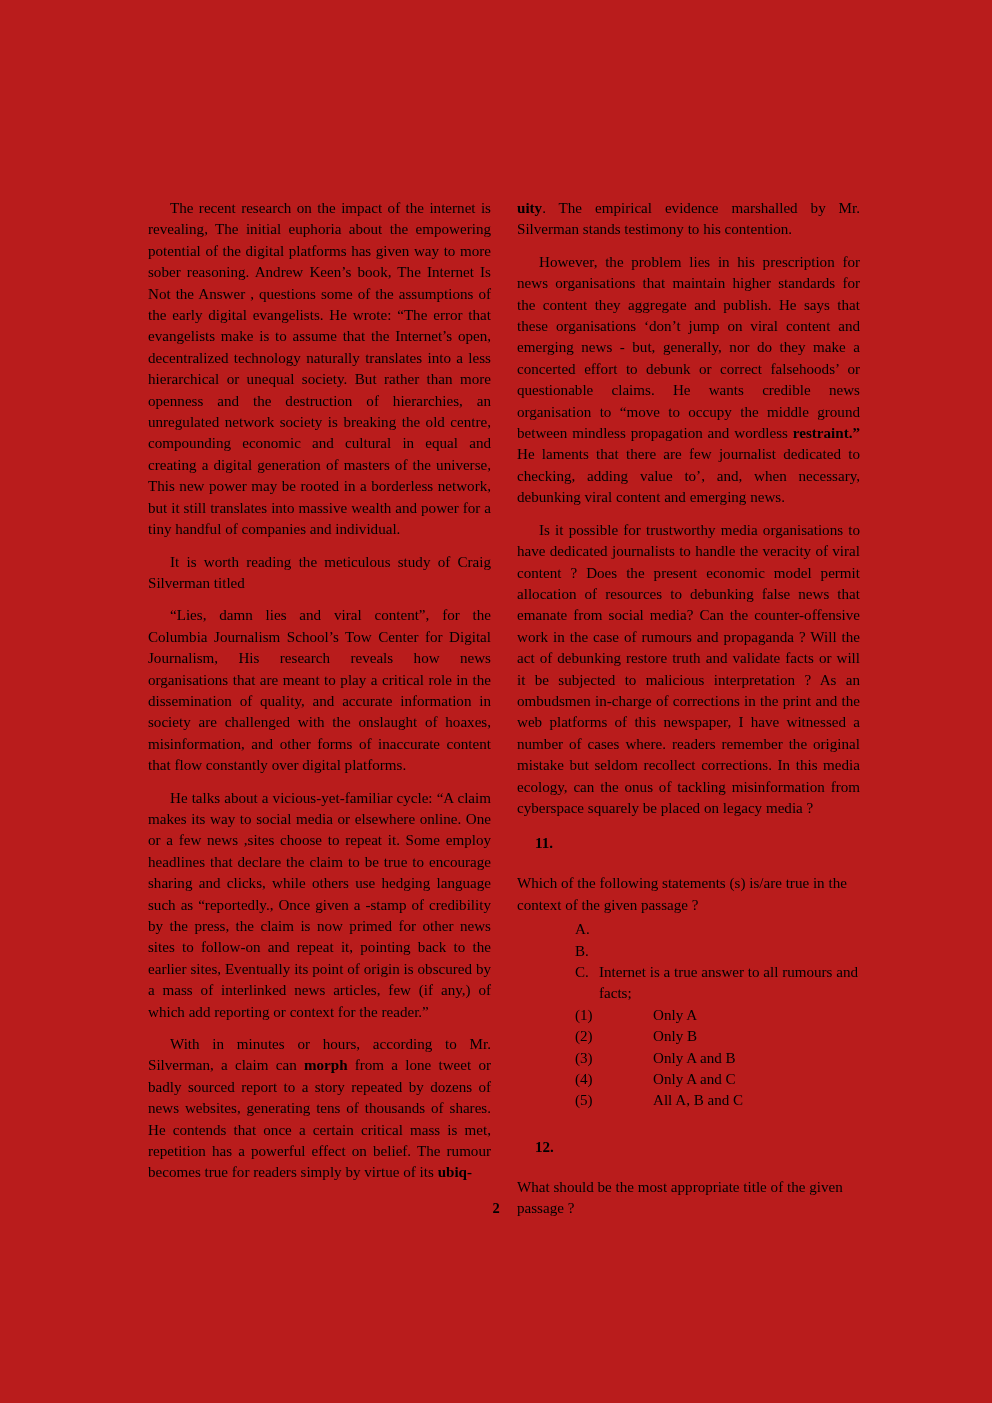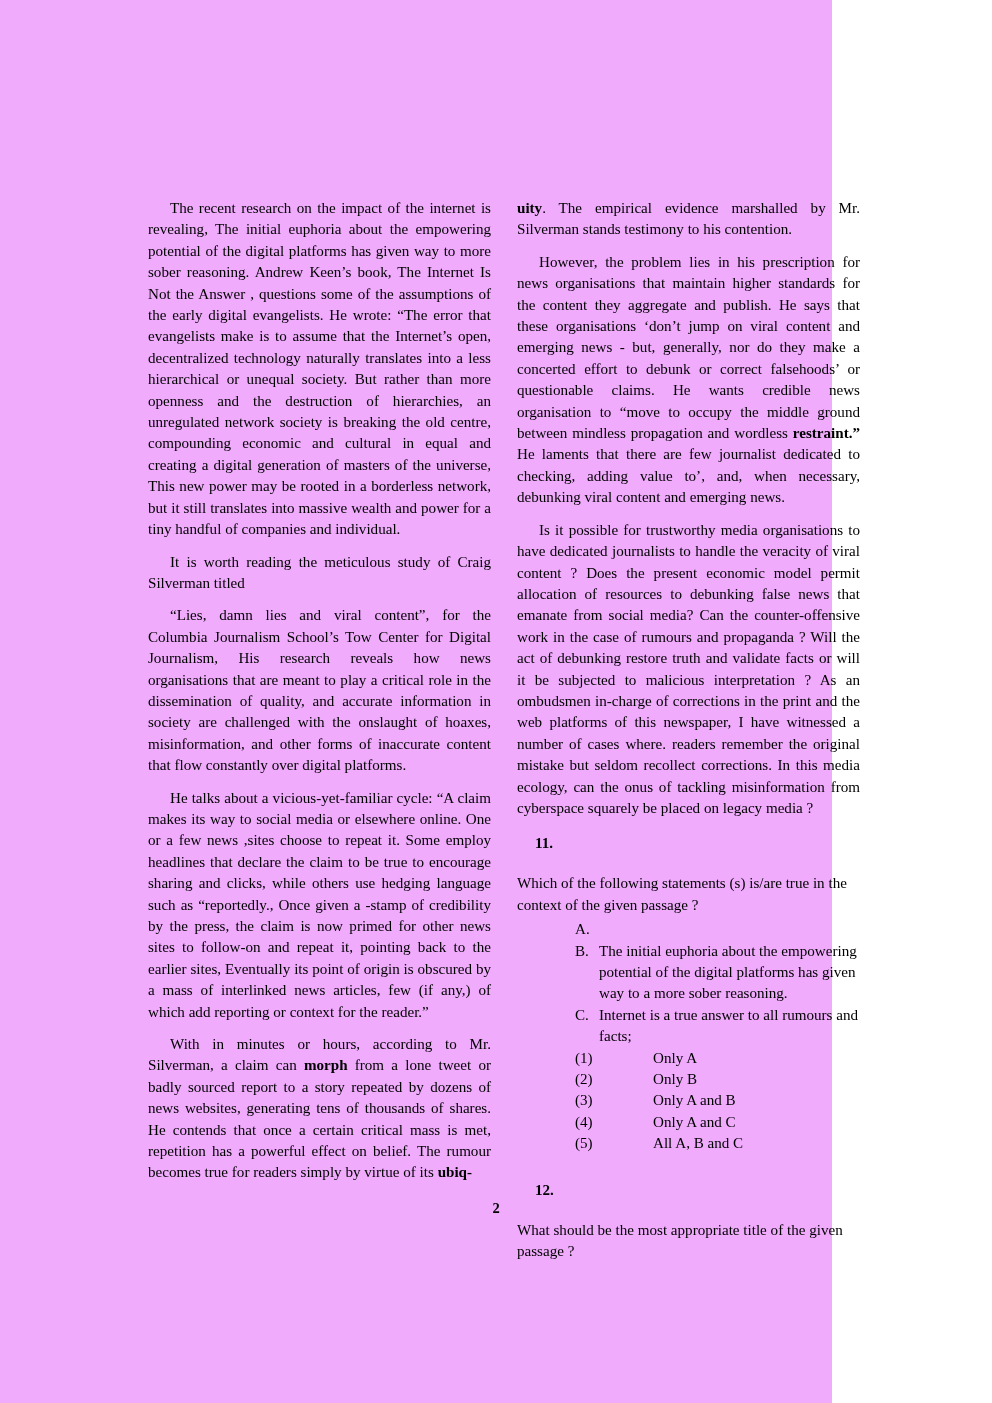--- a/index.html
+++ b/index.html
@@ -12,23 +12,23 @@
     height: 1403px;
     position: relative;
     font-family: "Liberation Serif", "DejaVu Serif", serif;
     color: #000000;
     overflow: hidden;
   }
 
   .page {
     position: absolute;
     left: 0; top: 0;
-    width: 832px;
+    width: 992px;
     height: 1403px;
-    background: #f0abfc;
+    background: #b91c1c;
   }
 
   .columns {
     position: absolute;
     left: 148px;
     top: 198px;
     width: 712px;
     display: flex;
     flex-direction: row;
     gap: 26px;
@@ -162,21 +162,20 @@
         <div class="question">
           <span class="qnum">11.</span>
           <span class="qtext">Which of the following statements (s) is/are true in the context of the given passage ?</span>
         </div>
         <ul class="sublist">
             <li class="subitem">
               <span class="sublabel">A.</span>
             </li>
             <li class="subitem">
               <span class="sublabel">B.</span>
-              <span class="subtext">The initial euphoria about the empowering potential of the digital platforms has given way to a more sober reasoning.</span>
             </li>
             <li class="subitem">
               <span class="sublabel">C.</span>
               <span class="subtext">Internet is a true answer to all rumours and facts;</span>
             </li>
           </ul>
         <ul class="optlist">
             <li class="optitem">
               <span class="optnum">(1)</span>
               <span class="opttext">Only A</span>

